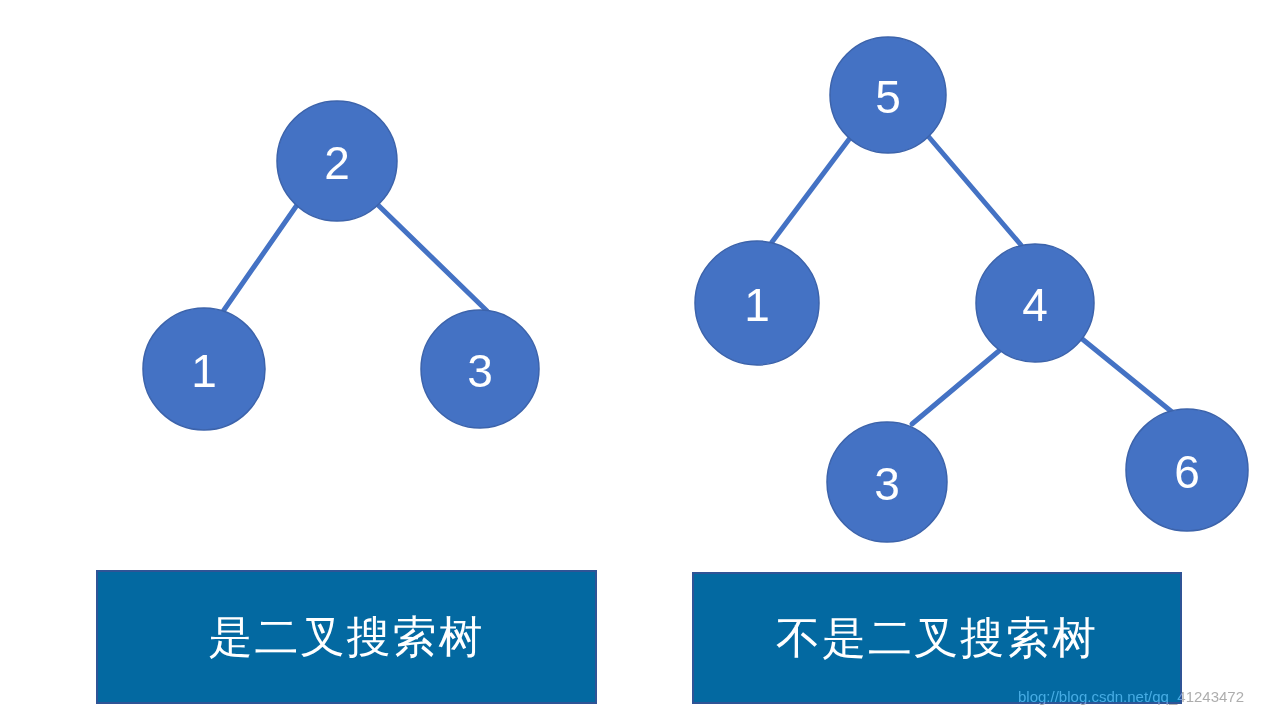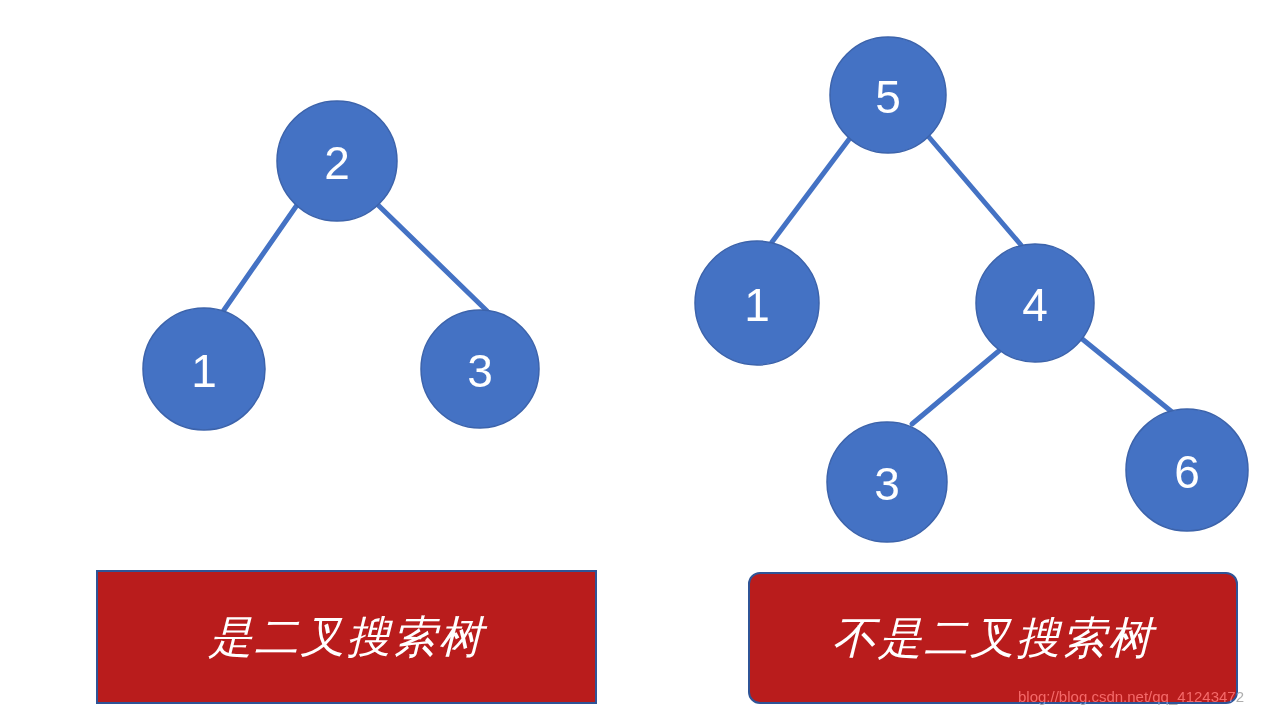--- a/index.html
+++ b/index.html
@@ -40,49 +40,47 @@
   .node-label {
     fill: #FFFFFF;
     font-family: "Liberation Sans", "DejaVu Sans", sans-serif;
     font-size: 46px;
     font-weight: 300;
     text-anchor: middle;
     dominant-baseline: central;
   }
   .caption-box {
     position: absolute;
-    background: #b91c1c;
+    background: #0369a1;
     border: 2px solid #2F5496;
     box-sizing: border-box;
     display: flex;
     align-items: center;
     justify-content: center;
-    font-style: italic;
   }
   .caption-text {
     color: #FFFFFF;
     font-family: "Liberation Sans", "DejaVu Sans", sans-serif;
     font-size: 44px;
     font-weight: 400;
     letter-spacing: 2px;
     line-height: 1;
     white-space: nowrap;
   }
   #caption-box-left {
     left: 96px;
     top: 570px;
     width: 501px;
     height: 134px;
   }
   #caption-box-right {
-    left: 748px;
+    left: 692px;
     top: 572px;
     width: 490px;
     height: 132px;
-    border-radius: 12px;
   }
   #watermark {
     position: absolute;
     left: 1018px;
     top: 688px;
     font-family: "Liberation Sans", "DejaVu Sans", sans-serif;
     font-size: 15px;
     color: rgba(150, 160, 180, 0.85);
     white-space: nowrap;
     mix-blend-mode: luminosity;

